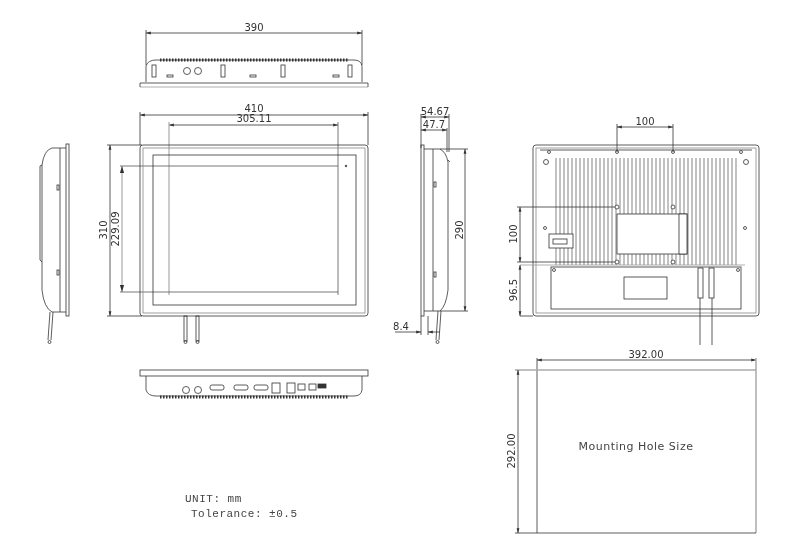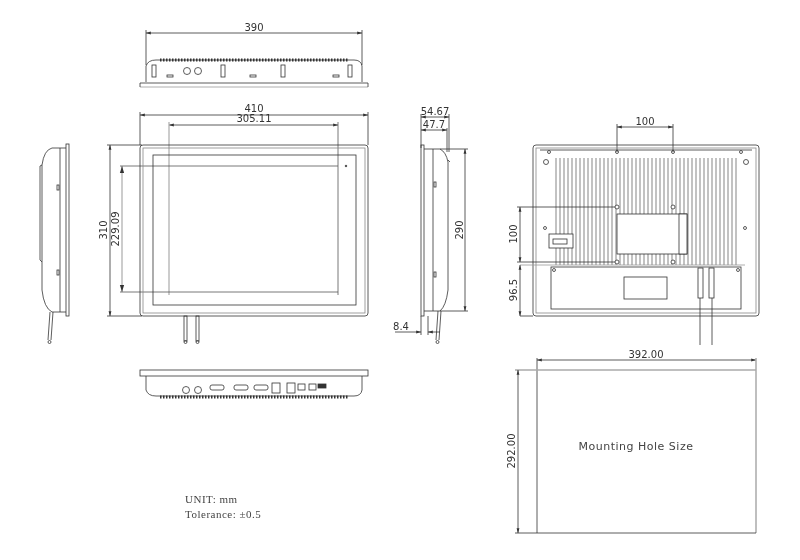--- a/index.html
+++ b/index.html
@@ -1,19 +1,19 @@
 <!DOCTYPE html>
 <html><head>
 <meta charset="utf-8">
 <style>
   html, body { margin: 0; padding: 0; background: #ffffff; }
   body { width: 800px; height: 560px; position: relative; overflow: hidden; font-family: "DejaVu Sans Mono", monospace; }
   svg { position: absolute; left: 0; top: 0; }
   .dim { font-family: "DejaVu Sans", sans-serif; font-size: 10px; fill: #333; }
-  .note { position: absolute; font-family: Liberation Serif, serif; font-size: 11px; color: #444; line-height: 14px; letter-spacing: 0.5px; }
+  .note { position: absolute; font-family: Liberation Mono, monospace; font-size: 11px; color: #444; line-height: 14px; letter-spacing: 0.5px; }
   .label { font-family: "DejaVu Sans", sans-serif; font-size: 11px; fill: #444; letter-spacing: 0.5px; }
 </style>
 </head>
 <body>
 
 <svg width="800" height="560" viewBox="0 0 800 560">
   <defs>
     <marker id="arr" viewBox="0 0 10 10" refX="10" refY="5" markerWidth="6" markerHeight="6" orient="auto-start-reverse">
       <path d="M0,2 L10,5 L0,8 z" fill="#333"></path>
     </marker>
@@ -229,13 +229,13 @@
     <line x1="537" y1="533" x2="756" y2="533"></line>
     <line x1="515" y1="533" x2="537" y2="533"></line>
     <line x1="518" y1="370" x2="518" y2="533" marker-start="url(#arr)" marker-end="url(#arr)"></line>
   </g>
   <text class="dim" x="646" y="358" text-anchor="middle">392.00</text>
   <text class="dim" x="515" y="451" text-anchor="middle" transform="rotate(-90 515 451)">292.00</text>
   <text class="label" x="636" y="450" text-anchor="middle">Mounting Hole Size</text>
 </svg>
 
 <div class="note" style="left:185px; top:492px;">UNIT: mm</div>
-<div class="note" style="left:185px; top:507px;">Tolerance: ±0.5</div>
+<div class="note" style="left:191px; top:507px;">Tolerance: ±0.5</div>
 
 </body></html>

